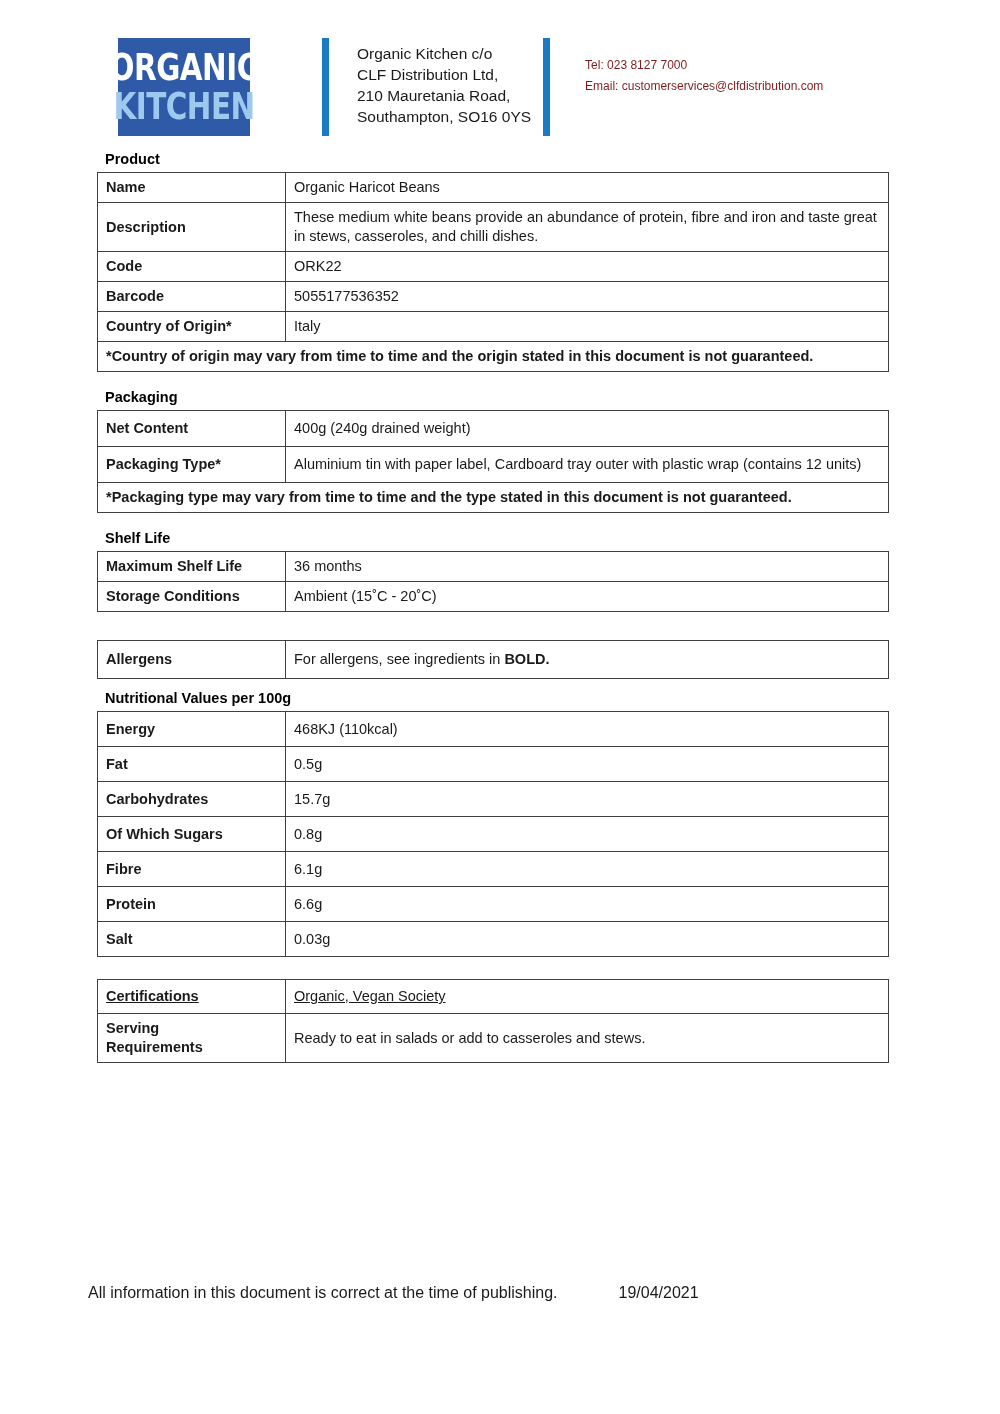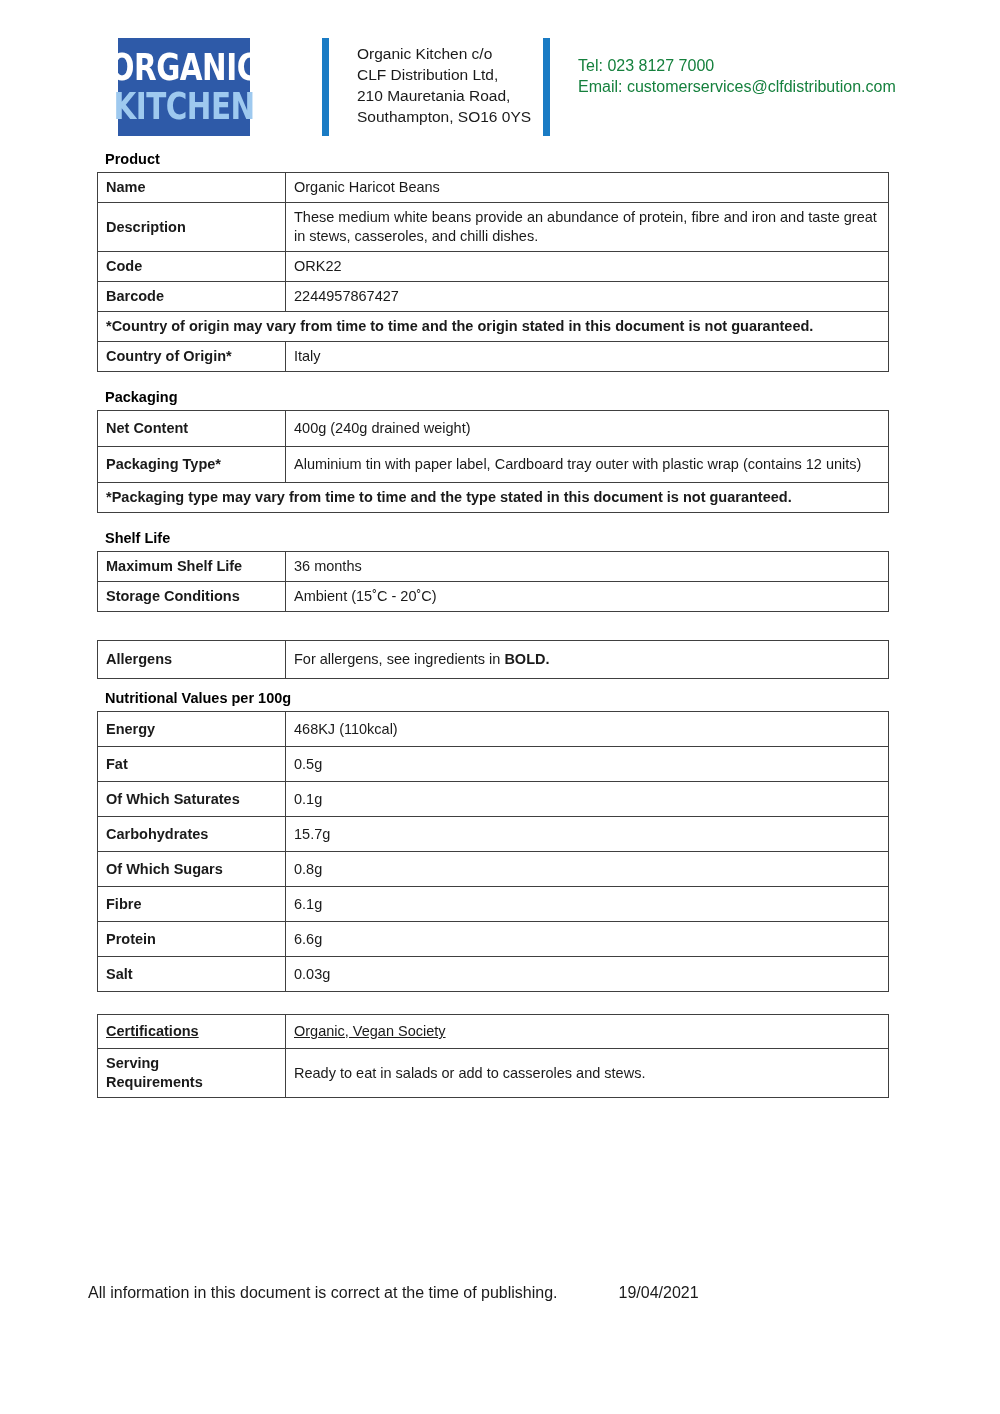--- a/index.html
+++ b/index.html
@@ -61,26 +61,26 @@
   .hdr-gap1 { width: 72px; }
   .hdr-text {
     font-size: 15.5px;
     line-height: 21px;
     padding-left: 28px;
     padding-top: 5px;
     white-space: pre-line;
     color: #1a1a1a;
   }
   .hdr-text2 {
-    font-size: 16px;
+    font-size: 12px;
     line-height: 21px;
-    padding-left: 28px;
+    padding-left: 35px;
     padding-top: 17px;
     white-space: pre-line;
-    color: #15803d;
+    color: #7f1d1d;
   }
   .hdr-gap2 { width: 12px; }
 
   
   .content {
     padding: 0 0 0 97px;
     width: 796px;
   }
   .section-title {
     font-size: 14.5px;
@@ -181,28 +181,28 @@
       <tr class="r-tall">
         <td class="label">Description</td>
         <td class="value two-line">These medium white beans provide an abundance of protein, fibre and iron and taste great in stews, casseroles, and chilli dishes.</td>
       </tr>
       <tr class="r-norm">
         <td class="label">Code</td>
         <td class="value">ORK22</td>
       </tr>
       <tr class="r-norm">
         <td class="label">Barcode</td>
-        <td class="value">2244957867427</td>
-      </tr>
-      <tr class="r-norm">
-        <td class="note" colspan="2">*Country of origin may vary from time to time and the origin stated in this document is not guaranteed.</td>
+        <td class="value">5055177536352</td>
       </tr>
       <tr class="r-norm">
         <td class="label">Country of Origin*</td>
         <td class="value">Italy</td>
+      </tr>
+      <tr class="r-norm">
+        <td class="note" colspan="2">*Country of origin may vary from time to time and the origin stated in this document is not guaranteed.</td>
       </tr>
     </tbody>
   </table>
 
   <div class="spacer-16"></div>
 
   <div class="section-title">Packaging</div>
   <table class="doc">
     <tbody>
       <tr class="r-tall">
@@ -251,24 +251,20 @@
   <div class="section-title">Nutritional Values per 100g</div>
   <table class="doc">
     <tbody>
       <tr class="r-nut">
         <td class="label">Energy</td>
         <td class="value">468KJ (110kcal)</td>
       </tr>
       <tr class="r-nut">
         <td class="label">Fat</td>
         <td class="value">0.5g</td>
-      </tr>
-      <tr class="r-nut">
-        <td class="label">Of Which Saturates</td>
-        <td class="value">0.1g</td>
       </tr>
       <tr class="r-nut">
         <td class="label">Carbohydrates</td>
         <td class="value">15.7g</td>
       </tr>
       <tr class="r-nut">
         <td class="label">Of Which Sugars</td>
         <td class="value">0.8g</td>
       </tr>
       <tr class="r-nut">

